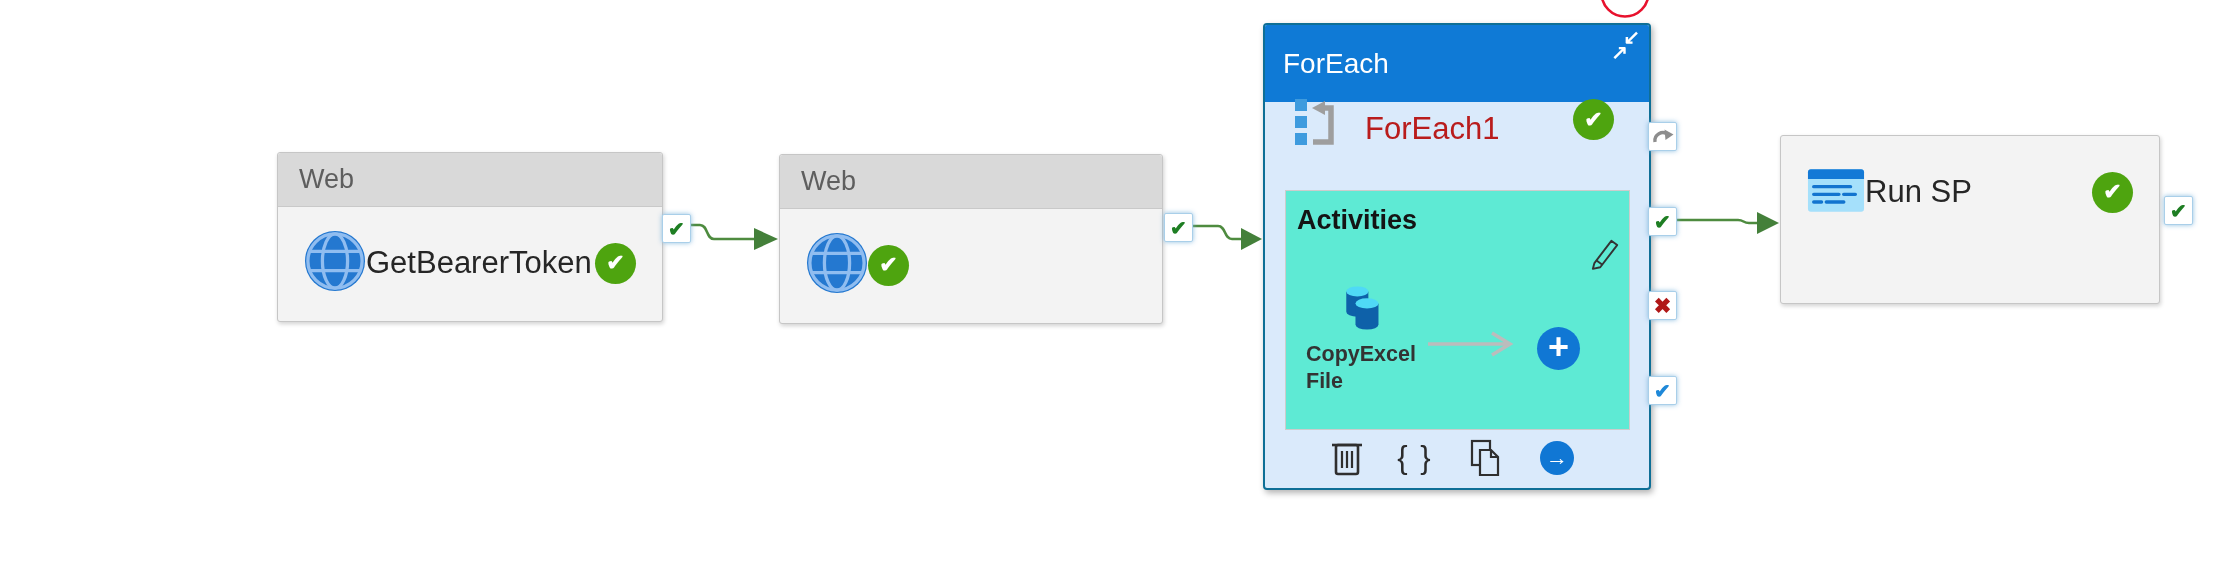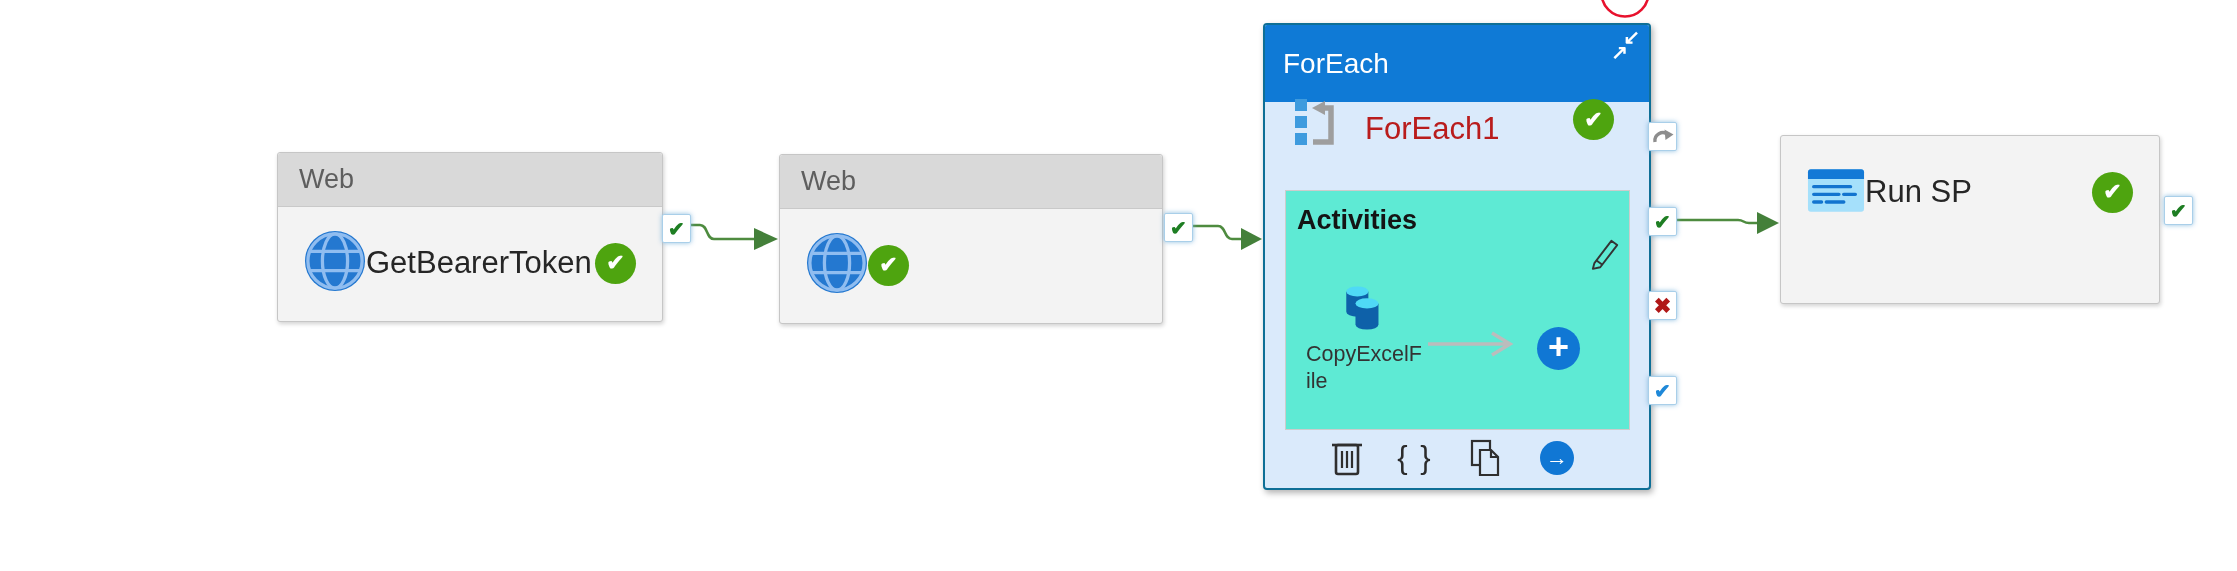--- a/index.html
+++ b/index.html
@@ -35,21 +35,21 @@
   #fe-collapse{position:absolute;right:8px;top:2px;width:38px;height:46px;color:#fff;cursor:pointer;}
   #fe-collapse .arr1{position:absolute;right:1px;top:-2px;font-size:20px;font-weight:bold;}
   #fe-collapse .arr2{position:absolute;right:13px;top:13px;font-size:20px;font-weight:bold;}
   #fe-row-name{position:absolute;left:100px;top:86px;font-size:31px;color:#b91c1c;}
   #fe-icon{position:absolute;left:28px;top:70px;}
   #fe-badge{position:absolute;left:308px;top:74px;}
   #fe-card{position:absolute;left:20px;top:165px;width:343px;height:238px;background:#5eead4;
            border:1px solid #cccccc;}
   #fe-card-title{position:absolute;left:11px;top:14px;font-size:27px;font-weight:bold;color:#141414;}
   #fe-pencil{position:absolute;left:301px;top:44px;width:36px;height:36px;cursor:pointer;}
-  #fe-child{position:absolute;left:16px;top:94px;width:126px;cursor:pointer;}
+  #fe-child{position:absolute;left:16px;top:94px;width:126px;cursor:pointer;font-weight:bold;}
   #fe-child .cicon{display:block;margin-left:36px;}
   #fe-child .clabel{display:block;margin-top:6px;font-size:21.5px;line-height:27px;color:#333;
                     width:118px;word-break:break-all;text-align:left;padding-left:4px;}
   #fe-gray-arrow{position:absolute;left:140px;top:138px;}
   #fe-plus{position:absolute;left:251px;top:136px;width:43px;height:43px;border-radius:50%;
            background:#1077d4;color:#fff;display:flex;align-items:center;justify-content:center;
            font-size:36px;font-weight:bold;cursor:pointer;padding-bottom:3px;box-sizing:border-box;}
   .fe-tool{position:absolute;top:413px;width:40px;height:40px;display:flex;align-items:center;
            justify-content:center;cursor:pointer;}
   #fe-tool-braces{font-size:31px;color:#2b2b2b;letter-spacing:2px;}

